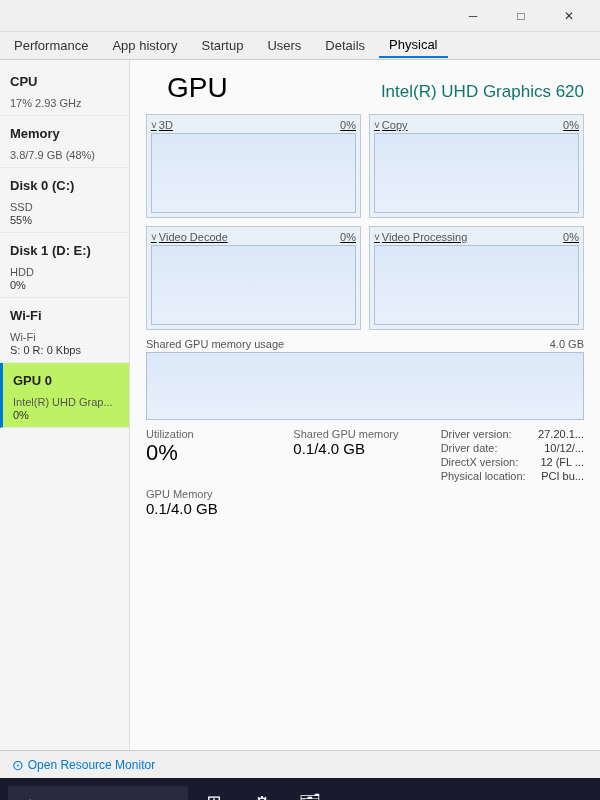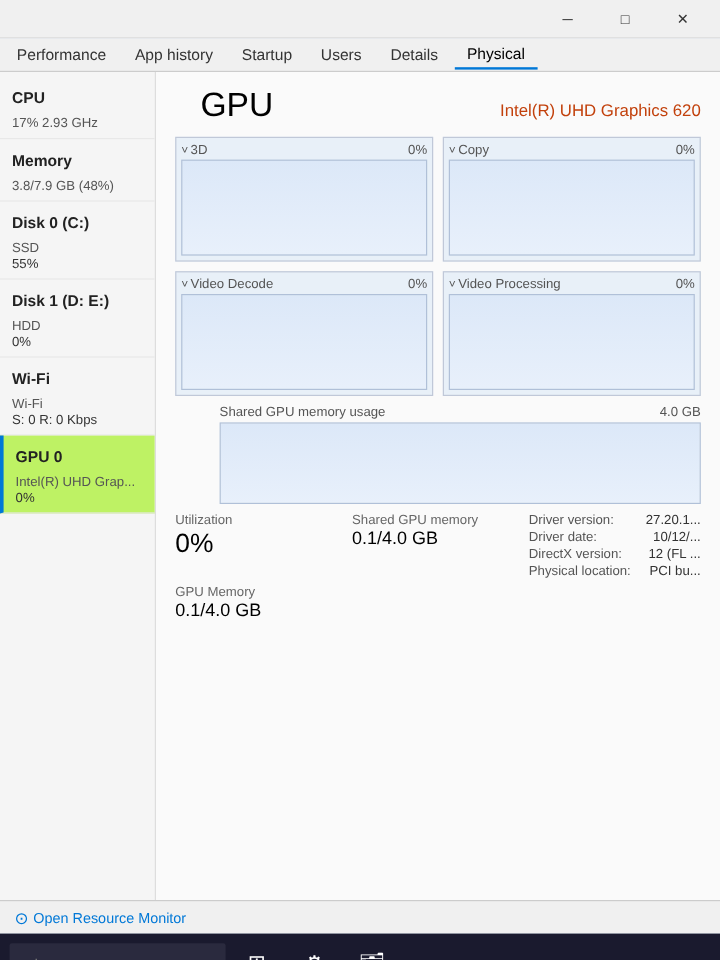--- a/index.html
+++ b/index.html
@@ -111,31 +111,32 @@
       align-items: baseline;
       margin-bottom: 10px;
     }
     .gpu-title {
       font-size: 28px;
       font-weight: 300;
       color: #000;
       margin-left: 21px;
     }
     .gpu-name {
-      font-size: 14px;
-      color: #c2410c;
+      font-size: 17px;
+      color: #0f766e;
       text-align: right;
     }
 
     
     .charts-grid {
       display: grid;
       grid-template-columns: 1fr 1fr;
       gap: 8px;
       margin-bottom: 8px;
+      text-decoration: underline;
     }
     .chart-box {
       border: 1px solid #c0c8d8;
       background: #e8f0f8;
       padding: 4px;
       position: relative;
     }
     .chart-label-row {
       display: flex;
       justify-content: space-between;
@@ -147,21 +148,20 @@
       height: 80px;
       background: linear-gradient(to bottom, #dce8f8, #e8f0fb);
       border: 1px solid #b0c0d8;
       position: relative;
       overflow: hidden;
     }
 
     
     .shared-mem-section {
       margin-bottom: 8px;
-      margin-left: 37px;
     }
     .shared-mem-label-row {
       display: flex;
       justify-content: space-between;
       font-size: 11px;
       color: #555;
       margin-bottom: 2px;
     }
     .shared-mem-chart {
       height: 68px;

